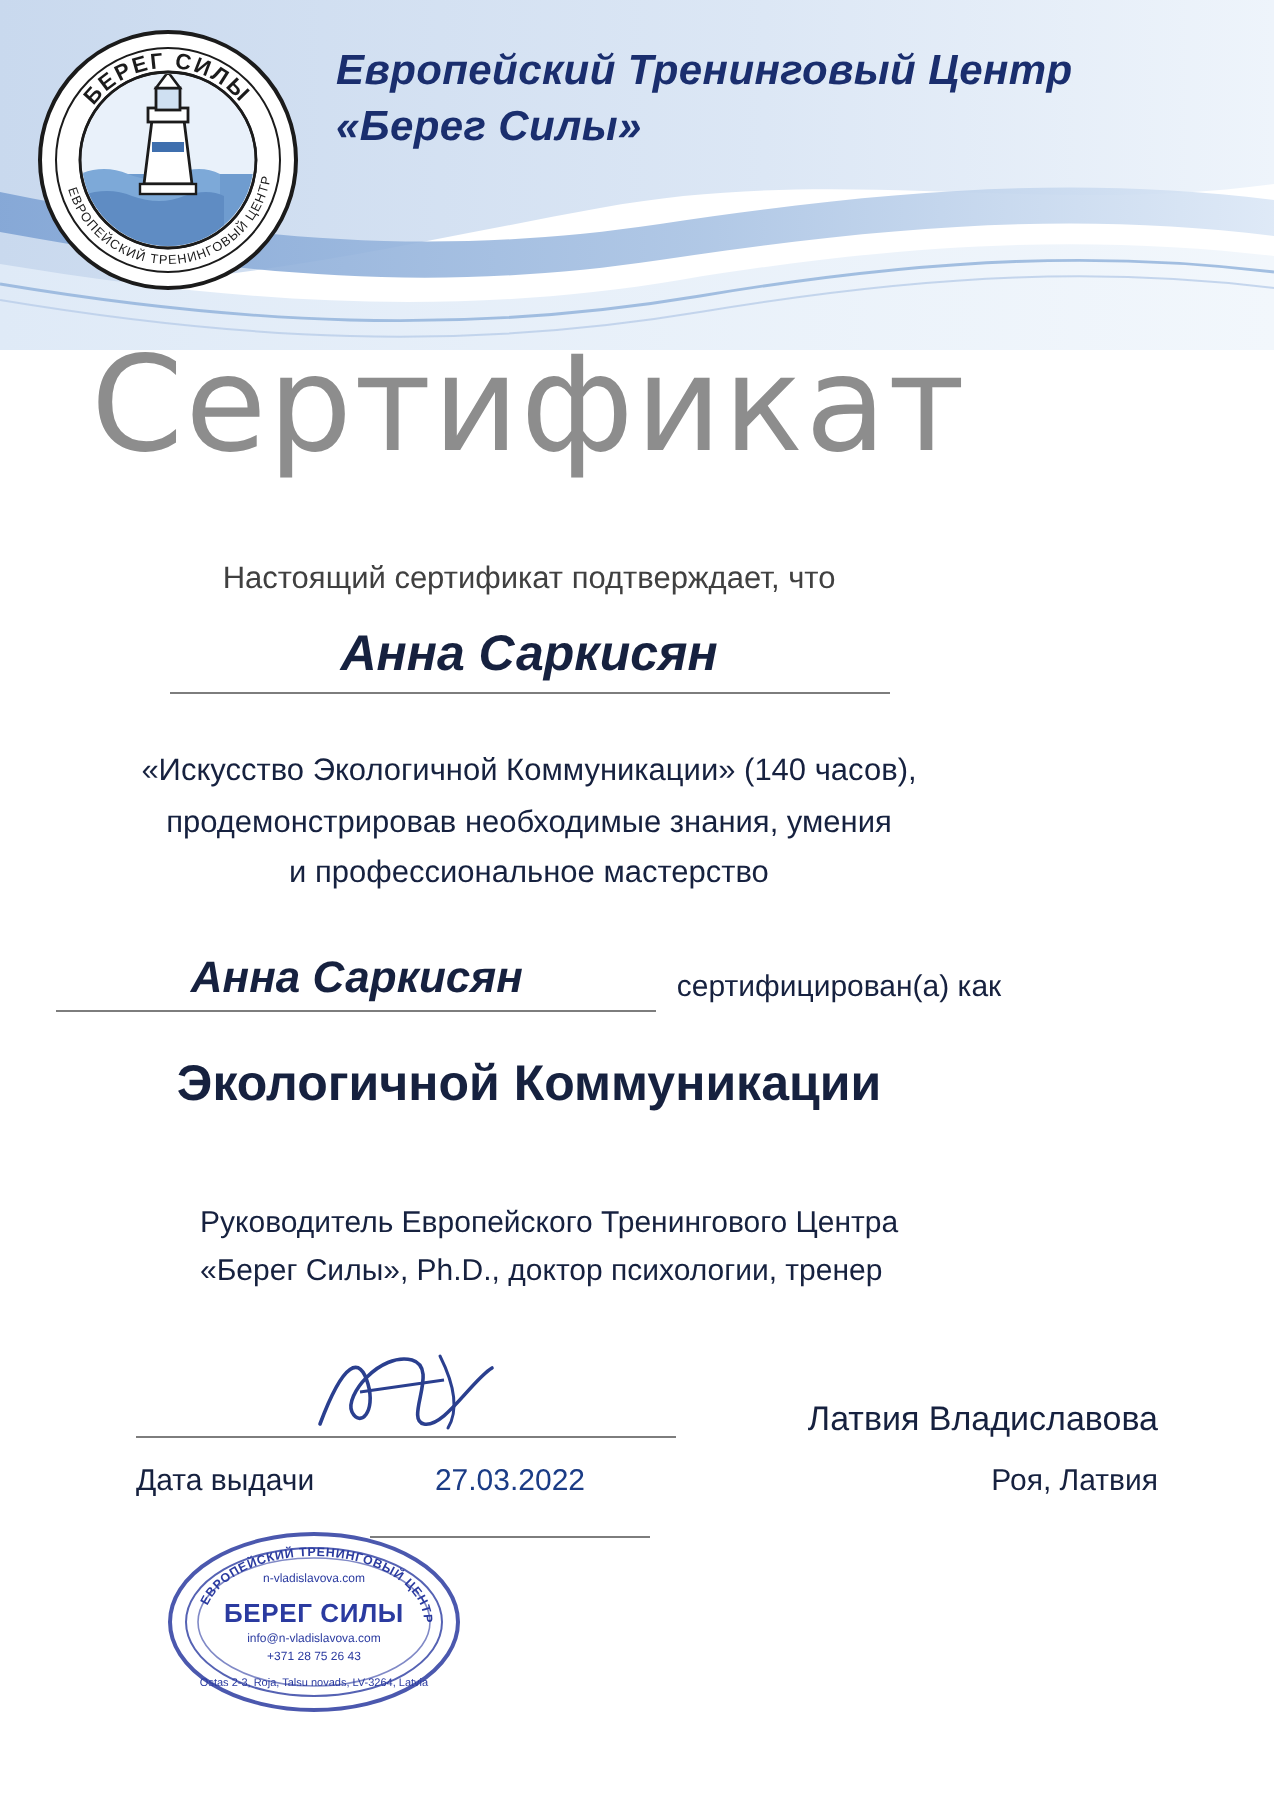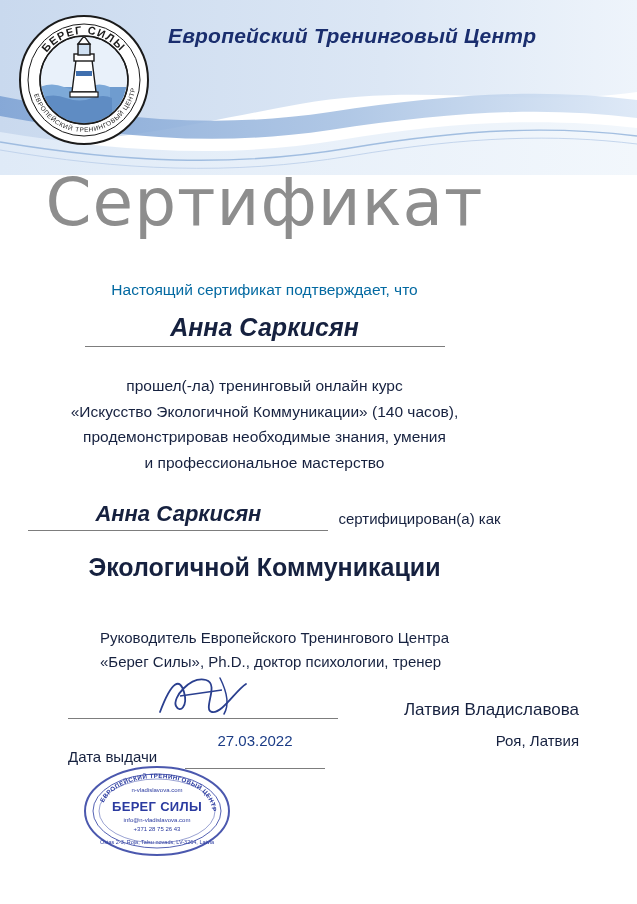--- a/index.html
+++ b/index.html
@@ -61,21 +61,21 @@
     font-size: 66px;
     font-weight: normal;
     color: #8d8d8d;
     letter-spacing: 1px;
     margin-top: 14px;
     font-family: "DejaVu Sans", sans-serif;
   }
   .subtitle {
     margin-top: 40px;
     font-size: 15.5px;
-    color: #0369a1;
+    color: #404040;
   }
   .name-line {
     margin: 14px auto 0 auto;
     width: 360px;
     border-bottom: 1.2px solid #7d7d7d;
     padding-bottom: 4px;
   }
   .name-line .name {
     font-size: 25px;
     font-weight: bold;
@@ -162,21 +162,21 @@
     position: absolute;
     top: 42px;
     left: 0;
     width: 637px;
     font-size: 15px;
     color: #16213f;
   }
   .date-label {
     position: absolute;
     left: 68px;
-    top: 16px;
+    top: 0;
   }
   .date-value {
     position: absolute;
     left: 185px;
     top: 0;
     width: 140px;
     text-align: center;
     border-bottom: 1.2px solid #7d7d7d;
     padding-bottom: 19px;
     color: #1b3c86;
@@ -265,20 +265,21 @@
       <path d="M0,0 L637,0 L637,92 C520,108 420,82 300,104 C190,124 90,150 0,138 Z" fill="url(#g1)"></path>
       <path d="M0,96 C110,118 210,130 330,112 C450,94 540,88 637,100 L637,118 C540,106 450,112 330,130 C210,148 110,136 0,116 Z" fill="url(#g2)" opacity="0.9"></path>
       <path d="M0,132 C110,150 220,160 340,140 C460,120 550,118 637,128 L637,175 L0,175 Z" fill="url(#g3)"></path>
       <path d="M0,142 C120,162 230,168 350,148 C470,128 555,126 637,136" fill="none" stroke="#8fb0da" stroke-width="1.4" opacity="0.8"></path>
       <path d="M0,150 C120,170 230,176 350,156 C470,136 555,134 637,144" fill="none" stroke="#b9cde8" stroke-width="1" opacity="0.8"></path>
     </svg>
   </div>
 
   <div class="header-title">
     <span>Европейский Тренинговый Центр</span>
+    <span class="line2">«Берег Силы»</span>
   </div>
 
   <div class="logo">
     <svg width="132" height="132" viewBox="0 0 132 132">
       <circle cx="66" cy="66" r="64" fill="#ffffff" stroke="#1b1b1b" stroke-width="2"></circle>
       <circle cx="66" cy="66" r="56" fill="#ffffff" stroke="#1b1b1b" stroke-width="1"></circle>
       <path d="M66 14 a52 52 0 0 1 0 104 a52 52 0 0 1 0 -104 Z" fill="#ffffff"></path>
       <circle cx="66" cy="66" r="44" fill="#eef4fb" stroke="#1b1b1b" stroke-width="1.2"></circle>
 
       <clipPath id="innerClip">
@@ -313,21 +314,20 @@
   <div class="body">
     <div class="cert-word">Сертификат</div>
 
     <div class="subtitle">Настоящий сертификат подтверждает, что</div>
 
     <div class="name-line">
       <span class="name">Анна Саркисян</span>
     </div>
 
     <div class="paragraph">
-      <div>прошел(-ла) тренинговый онлайн курс</div>
       <div>«Искусство Экологичной Коммуникации» (140 часов),</div>
       <div>продемонстрировав необходимые знания, умения</div>
       <div>и профессиональное мастерство</div>
     </div>
 
     <div class="name-row">
       <span class="underlined">Анна Саркисян</span>
       <span class="cert-as">сертифицирован(а) как</span>
     </div>
 

